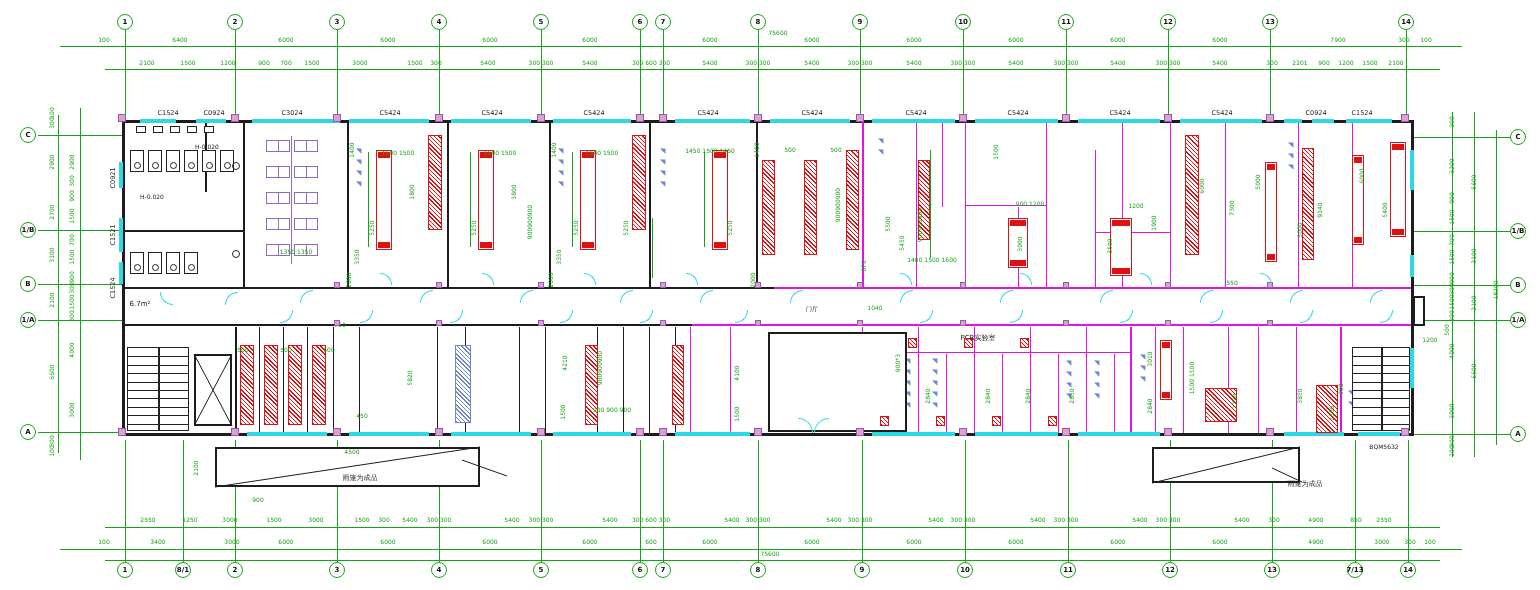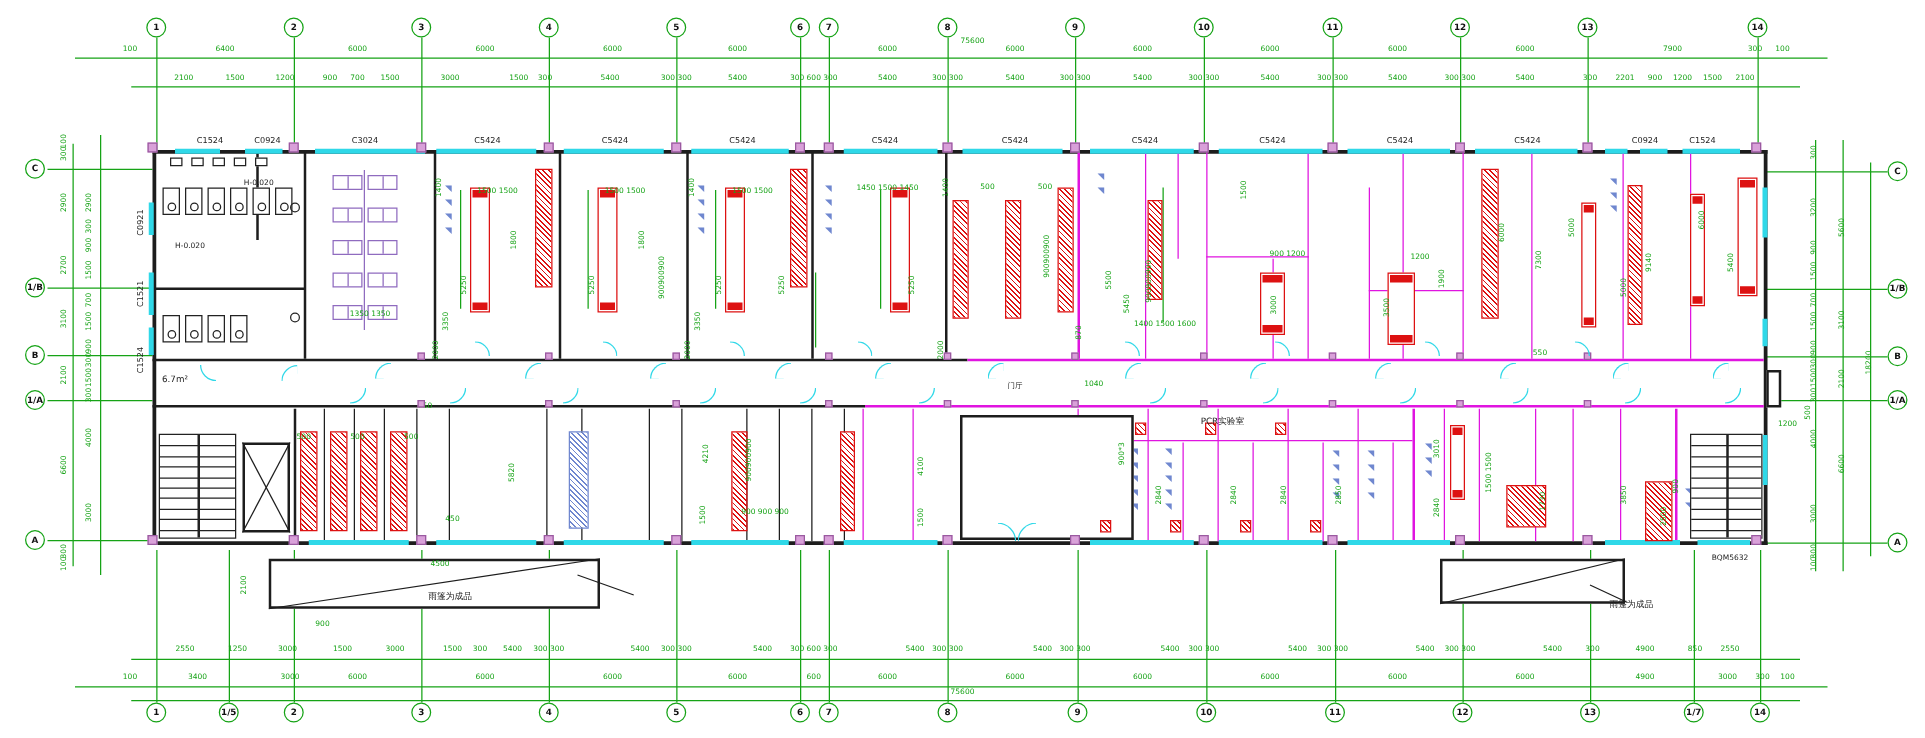--- a/index.html
+++ b/index.html
@@ -51,21 +51,21 @@
     <div class="e bub" style="left: 1058px; top: 14px; width: 16px; height: 16px;">11</div>
     <div class="e" style="left: 1066px; top: 30px; width: 1px; height: 90px; background: rgb(22, 163, 22);"></div>
     <div class="e bub" style="left: 1160px; top: 14px; width: 16px; height: 16px;">12</div>
     <div class="e" style="left: 1168px; top: 30px; width: 1px; height: 90px; background: rgb(22, 163, 22);"></div>
     <div class="e bub" style="left: 1262px; top: 14px; width: 16px; height: 16px;">13</div>
     <div class="e" style="left: 1270px; top: 30px; width: 1px; height: 90px; background: rgb(22, 163, 22);"></div>
     <div class="e bub" style="left: 1398px; top: 14px; width: 16px; height: 16px;">14</div>
     <div class="e" style="left: 1406px; top: 30px; width: 1px; height: 90px; background: rgb(22, 163, 22);"></div>
     <div class="e bub" style="left: 117px; top: 562px; width: 16px; height: 16px;">1</div>
     <div class="e" style="left: 125px; top: 440px; width: 1px; height: 122px; background: rgb(22, 163, 22);"></div>
-    <div class="e bub" style="left: 175px; top: 562px; width: 16px; height: 16px;">1/5</div>
+    <div class="e bub" style="left: 175px; top: 562px; width: 16px; height: 16px;">8/1</div>
     <div class="e" style="left: 183px; top: 440px; width: 1px; height: 122px; background: rgb(22, 163, 22);"></div>
     <div class="e bub" style="left: 227px; top: 562px; width: 16px; height: 16px;">2</div>
     <div class="e" style="left: 235px; top: 440px; width: 1px; height: 122px; background: rgb(22, 163, 22);"></div>
     <div class="e bub" style="left: 329px; top: 562px; width: 16px; height: 16px;">3</div>
     <div class="e" style="left: 337px; top: 440px; width: 1px; height: 122px; background: rgb(22, 163, 22);"></div>
     <div class="e bub" style="left: 431px; top: 562px; width: 16px; height: 16px;">4</div>
     <div class="e" style="left: 439px; top: 440px; width: 1px; height: 122px; background: rgb(22, 163, 22);"></div>
     <div class="e bub" style="left: 533px; top: 562px; width: 16px; height: 16px;">5</div>
     <div class="e" style="left: 541px; top: 440px; width: 1px; height: 122px; background: rgb(22, 163, 22);"></div>
     <div class="e bub" style="left: 632px; top: 562px; width: 16px; height: 16px;">6</div>
@@ -77,21 +77,21 @@
     <div class="e bub" style="left: 854px; top: 562px; width: 16px; height: 16px;">9</div>
     <div class="e" style="left: 862px; top: 440px; width: 1px; height: 122px; background: rgb(22, 163, 22);"></div>
     <div class="e bub" style="left: 957px; top: 562px; width: 16px; height: 16px;">10</div>
     <div class="e" style="left: 965px; top: 440px; width: 1px; height: 122px; background: rgb(22, 163, 22);"></div>
     <div class="e bub" style="left: 1060px; top: 562px; width: 16px; height: 16px;">11</div>
     <div class="e" style="left: 1068px; top: 440px; width: 1px; height: 122px; background: rgb(22, 163, 22);"></div>
     <div class="e bub" style="left: 1162px; top: 562px; width: 16px; height: 16px;">12</div>
     <div class="e" style="left: 1170px; top: 440px; width: 1px; height: 122px; background: rgb(22, 163, 22);"></div>
     <div class="e bub" style="left: 1264px; top: 562px; width: 16px; height: 16px;">13</div>
     <div class="e" style="left: 1272px; top: 440px; width: 1px; height: 122px; background: rgb(22, 163, 22);"></div>
-    <div class="e bub" style="left: 1347px; top: 562px; width: 16px; height: 16px;">1/7</div>
+    <div class="e bub" style="left: 1347px; top: 562px; width: 16px; height: 16px;">7/13</div>
     <div class="e" style="left: 1355px; top: 440px; width: 1px; height: 122px; background: rgb(22, 163, 22);"></div>
     <div class="e bub" style="left: 1400px; top: 562px; width: 16px; height: 16px;">14</div>
     <div class="e" style="left: 1408px; top: 440px; width: 1px; height: 122px; background: rgb(22, 163, 22);"></div>
     <div class="e bub" style="left: 20px; top: 127px; width: 16px; height: 16px;">C</div>
     <div class="e" style="left: 38px; top: 135px; width: 84px; height: 1px; background: rgb(22, 163, 22);"></div>
     <div class="e bub" style="left: 20px; top: 222px; width: 16px; height: 16px;">1/B</div>
     <div class="e" style="left: 38px; top: 230px; width: 84px; height: 1px; background: rgb(22, 163, 22);"></div>
     <div class="e bub" style="left: 20px; top: 276px; width: 16px; height: 16px;">B</div>
     <div class="e" style="left: 38px; top: 284px; width: 84px; height: 1px; background: rgb(22, 163, 22);"></div>
     <div class="e bub" style="left: 20px; top: 312px; width: 16px; height: 16px;">1/A</div>

